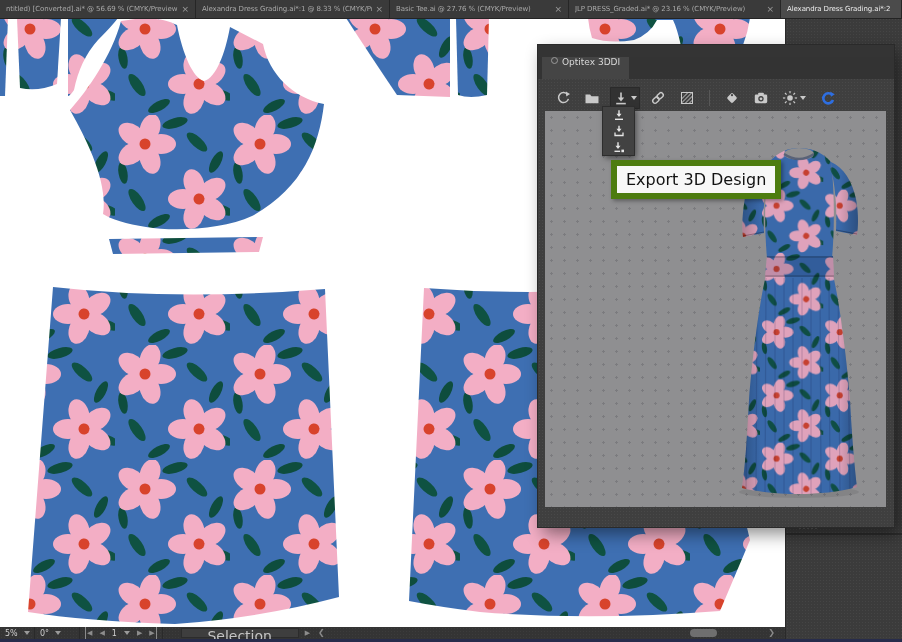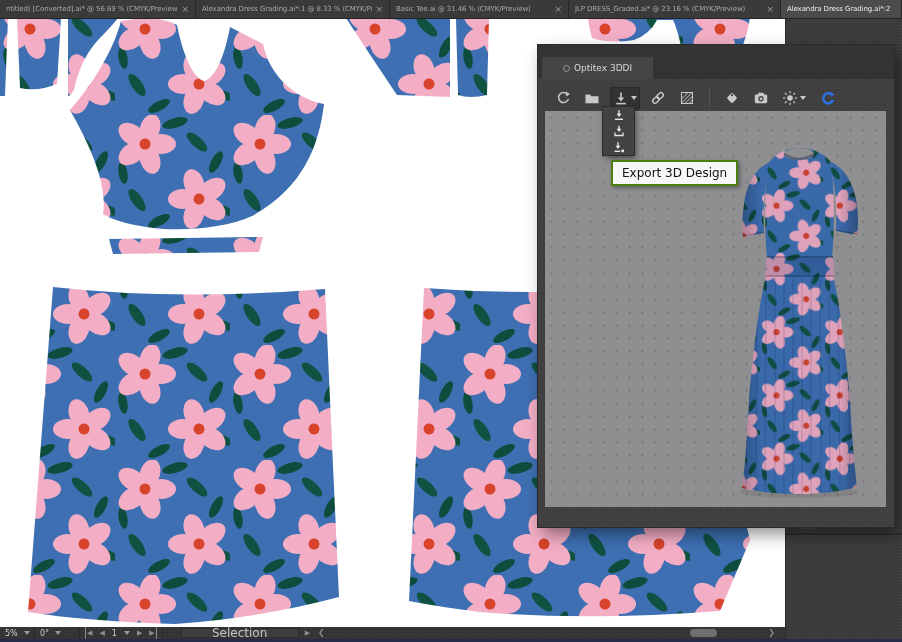--- a/index.html
+++ b/index.html
@@ -32,55 +32,55 @@
   #statusbar{position:absolute;left:0;top:627px;width:785px;height:12px;background:#343434;
              display:flex;align-items:center;z-index:6;color:#cfcfcf;font-size:8px;
              background-image:radial-gradient(rgba(255,255,255,.04) .8px, transparent .9px);
              background-size:3px 3px;}
   .sb-field{display:flex;align-items:center;height:12px;padding:0 5px;border-right:1px solid #2a2a2a;gap:6px;}
   .caret-down{width:0;height:0;border-left:3px solid transparent;border-right:3px solid transparent;
               border-top:4px solid #9a9a9a;display:inline-block;}
   .sb-arrow{color:#8c8c8c;font-size:7px;line-height:12px;}
   .sb-endbar{border-left:1px solid #8c8c8c;padding-left:1px;}
   #sb-selection{width:118px;height:10px;margin-left:18px;background:#3e3e3e;
-                box-shadow:inset 0 0 0 1px #2c2c2c;display:flex;align-items:center;justify-content:center;
-                color:#c4c4c4;font-size:12px;}
+                box-shadow:inset 0 0 0 1px #2c2c2c;display:flex;align-items:flex-start;justify-content:center;
+                color:#c4c4c4;font-size:14px;}
   #sb-scroll{position:relative;flex:1;height:12px;margin-left:4px;}
   #sb-scroll .scroll-left{position:absolute;left:4px;top:0;color:#8a8a8a;font-size:8px;line-height:12px;}
   #sb-scroll .scroll-right{position:absolute;right:10px;top:0;color:#8a8a8a;font-size:8px;line-height:12px;}
   #sb-scroll .thumb{position:absolute;left:376px;top:2px;width:27px;height:8px;border-radius:4px;background:#6f6f6f;}
   #bottomline{position:absolute;left:0;top:639px;width:902px;height:3px;background:#272c4b;z-index:9;}
 
   
   #optitex{position:absolute;left:538px;top:45px;width:356px;height:482px;background:#3f3f3f;z-index:4;
            box-shadow:0 0 0 1px #2a2a2a, 5px 7px 16px rgba(0,0,0,.45);
            background-image:radial-gradient(rgba(255,255,255,.05) .8px, transparent .9px);
            background-size:3px 3px;}
   #optitex .titlebar{position:absolute;left:0;top:0;width:100%;height:12px;background:#343434;}
   #optitex .tabrow{position:absolute;left:0;top:12px;width:100%;height:22px;background:#333333;}
-  #optitex .panel-tab{position:absolute;left:4px;top:0;height:22px;padding:0 21px;background:#454545;
-           display:flex;align-items:center;gap:4px;color:#d8d8d8;font-size:9px;}
+  #optitex .panel-tab{position:absolute;left:4px;top:0;height:22px;padding:0 9px;background:#454545;
+           display:flex;align-items:flex-start;gap:4px;color:#d8d8d8;font-size:9px;}
   .paneltab-icon{width:5px;height:5px;border:1px solid #9a9a9a;border-radius:50%;display:inline-block;}
   #optitex .toolbar{position:absolute;left:14px;top:40px;height:26px;display:flex;align-items:center;gap:7px;}
   .tbtn{display:flex;align-items:center;gap:2px;padding:3px 3px;border-radius:1px;}
   .tbtn.pressed{background:#323232;box-shadow:inset 0 0 0 1px #2a2a2a;}
   .tb-sep{width:1px;height:16px;background:#585858;margin:0 4px;}
   
   #viewport{position:absolute;left:7px;top:66px;width:341px;height:396px;background:#8f8f91;
             background-image:radial-gradient(rgba(50,50,60,.22) 1px, transparent 1.3px);
             background-size:13px 13px;overflow:hidden;}
   
   #export-menu{position:absolute;left:65px;top:62px;width:31px;background:#424242;
                box-shadow:0 0 0 1px #2d2d2d, 2px 3px 6px rgba(0,0,0,.5);z-index:6;}
   .menu-item{height:16px;display:flex;align-items:center;justify-content:center;}
 
   
   #tooltip{position:absolute;left:611px;top:160px;z-index:10;background:#f7f7f7;color:#111;
-           border:2px solid #4d7c0f;box-shadow:2px 2px 4px rgba(0,0,0,.35);
-           font-size:12px;padding:4px 9px;white-space:nowrap;}
+           border:6px solid #4d7c0f;box-shadow:2px 2px 4px rgba(0,0,0,.35);
+           font-size:16px;padding:4px 9px;white-space:nowrap;}
 </style>
 </head>
 <body>
 
 <div id="app">
 
   <svg width="0" height="0" style="position:absolute" aria-hidden="true">
     <defs>
       <g id="tileArt">
         <rect width="115" height="115" fill="#3e6fb2"></rect>
@@ -130,21 +130,21 @@
   <div id="tabbar">
     <div class="tab" style="width:196px">
       <span class="tab-label">ntitled) [Converted].ai* @ 56.69 % (CMYK/Preview)</span>
       <span class="tab-close">×</span>
     </div>
     <div class="tab" style="width:194px">
       <span class="tab-label">Alexandra Dress Grading.ai*:1 @ 8.33 % (CMYK/Preview)</span>
       <span class="tab-close">×</span>
     </div>
     <div class="tab" style="width:179px">
-      <span class="tab-label">Basic Tee.ai @ 31.46 % (CMYK/Preview)</span>
+      <span class="tab-label">Basic Tee.ai @ 27.76 % (CMYK/Preview)</span>
       <span class="tab-close">×</span>
     </div>
     <div class="tab" style="width:212px">
       <span class="tab-label">JLP DRESS_Graded.ai* @ 23.16 % (CMYK/Preview)</span>
       <span class="tab-close">×</span>
     </div>
     <div class="tab active" style="flex:1">
       <span class="tab-label">Alexandra Dress Grading.ai*:2 @ 1</span>
       <span class="tab-close"></span>
     </div>

